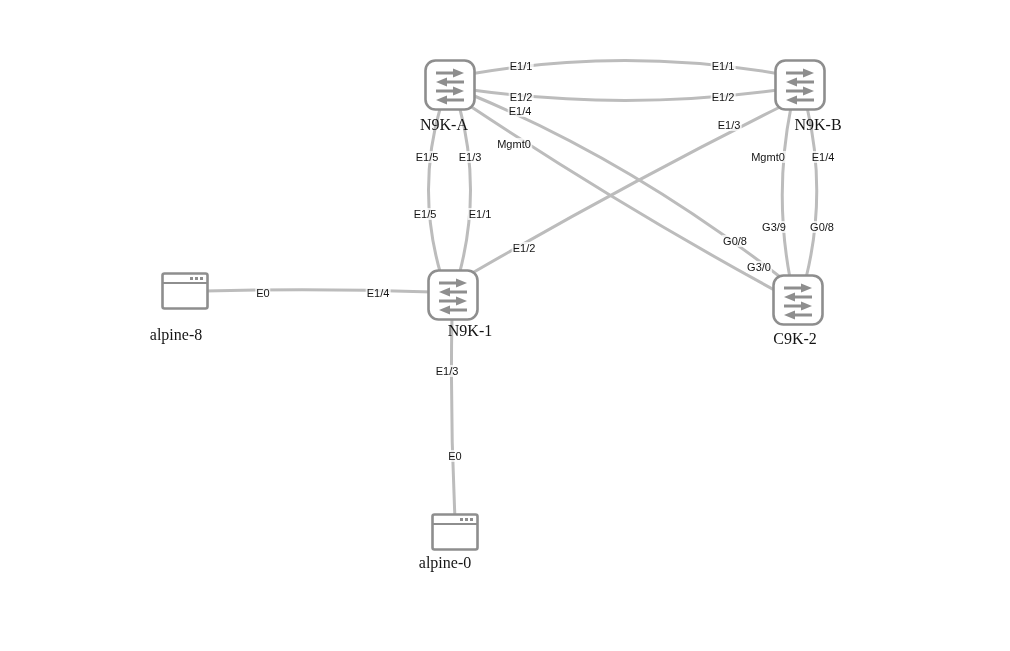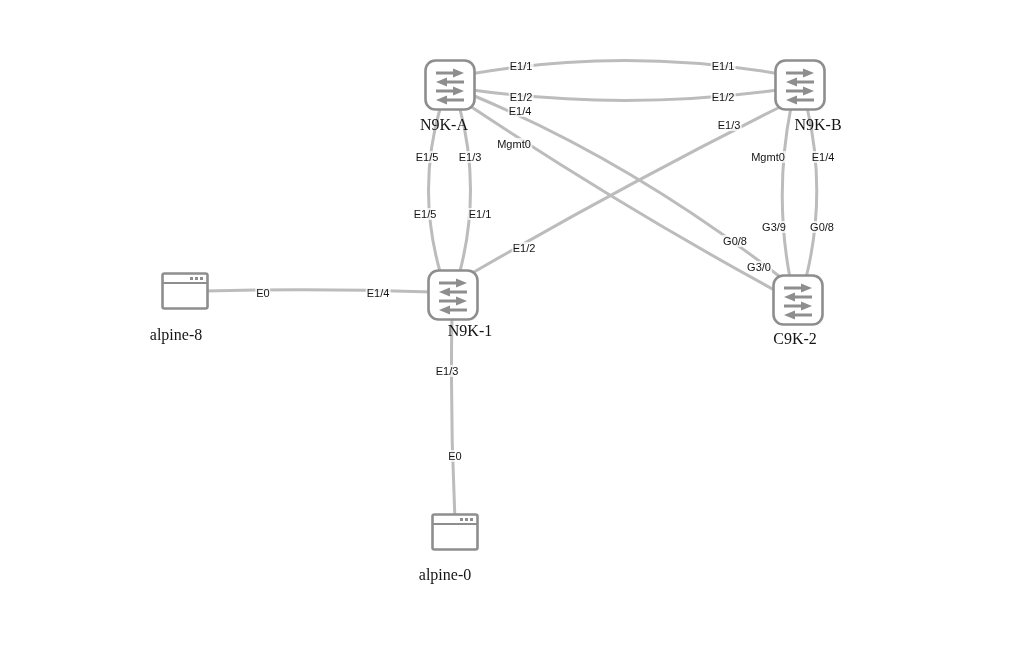--- a/index.html
+++ b/index.html
@@ -106,21 +106,21 @@
     <svg width="48" height="38">
         <use href="#sym-host"></use>
       </svg>
   </div>
 
   <span class="node-label" style="left:444px;top:116px">N9K-A</span>
   <span class="node-label" style="left:818px;top:116px">N9K-B</span>
   <span class="node-label" style="left:470px;top:322px">N9K-1</span>
   <span class="node-label" style="left:795px;top:330px">C9K-2</span>
   <span class="node-label" style="left:176px;top:326px">alpine-8</span>
-  <span class="node-label" style="left:445px;top:566px">alpine-0</span>
+  <span class="node-label" style="left:445px;top:554px">alpine-0</span>
 
   <span class="if-label" style="left:263px;top:293px">E0</span>
   <span class="if-label" style="left:378px;top:293px">E1/4</span>
 
   <span class="if-label" style="left:447px;top:371px">E1/3</span>
   <span class="if-label" style="left:455px;top:456px">E0</span>
 
   <span class="if-label" style="left:427px;top:157px">E1/5</span>
   <span class="if-label" style="left:425px;top:214px">E1/5</span>
 

